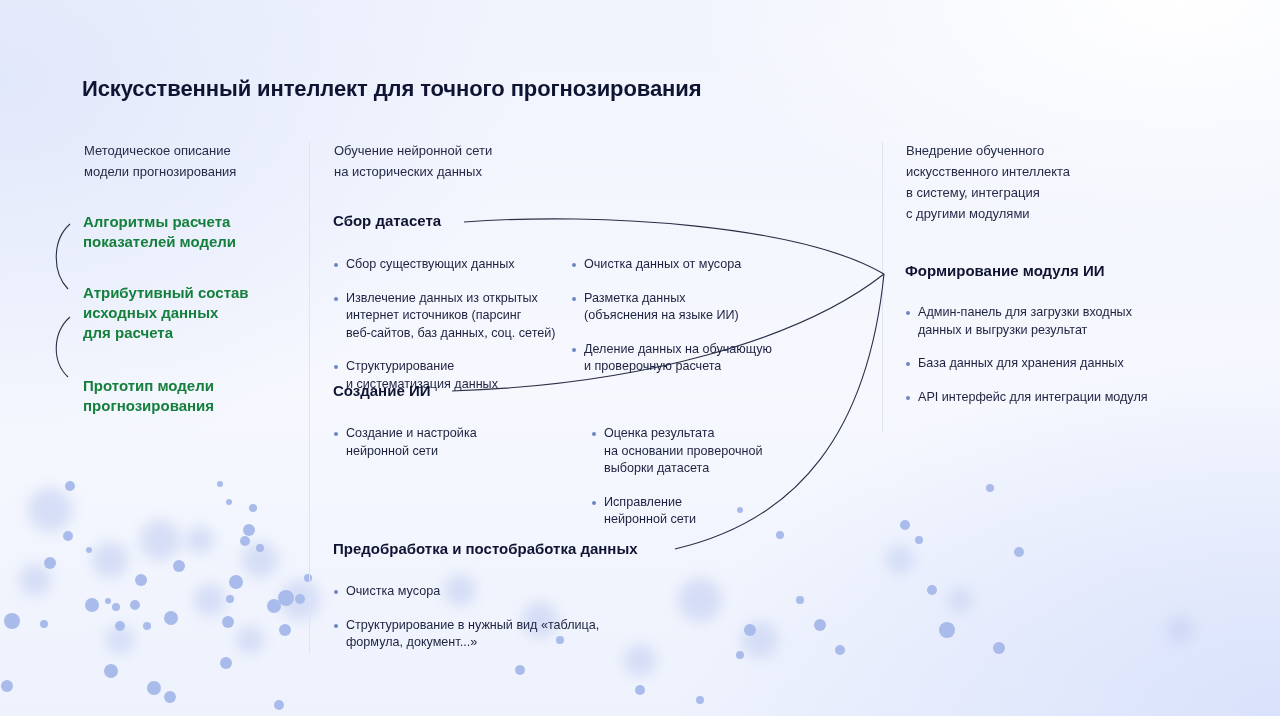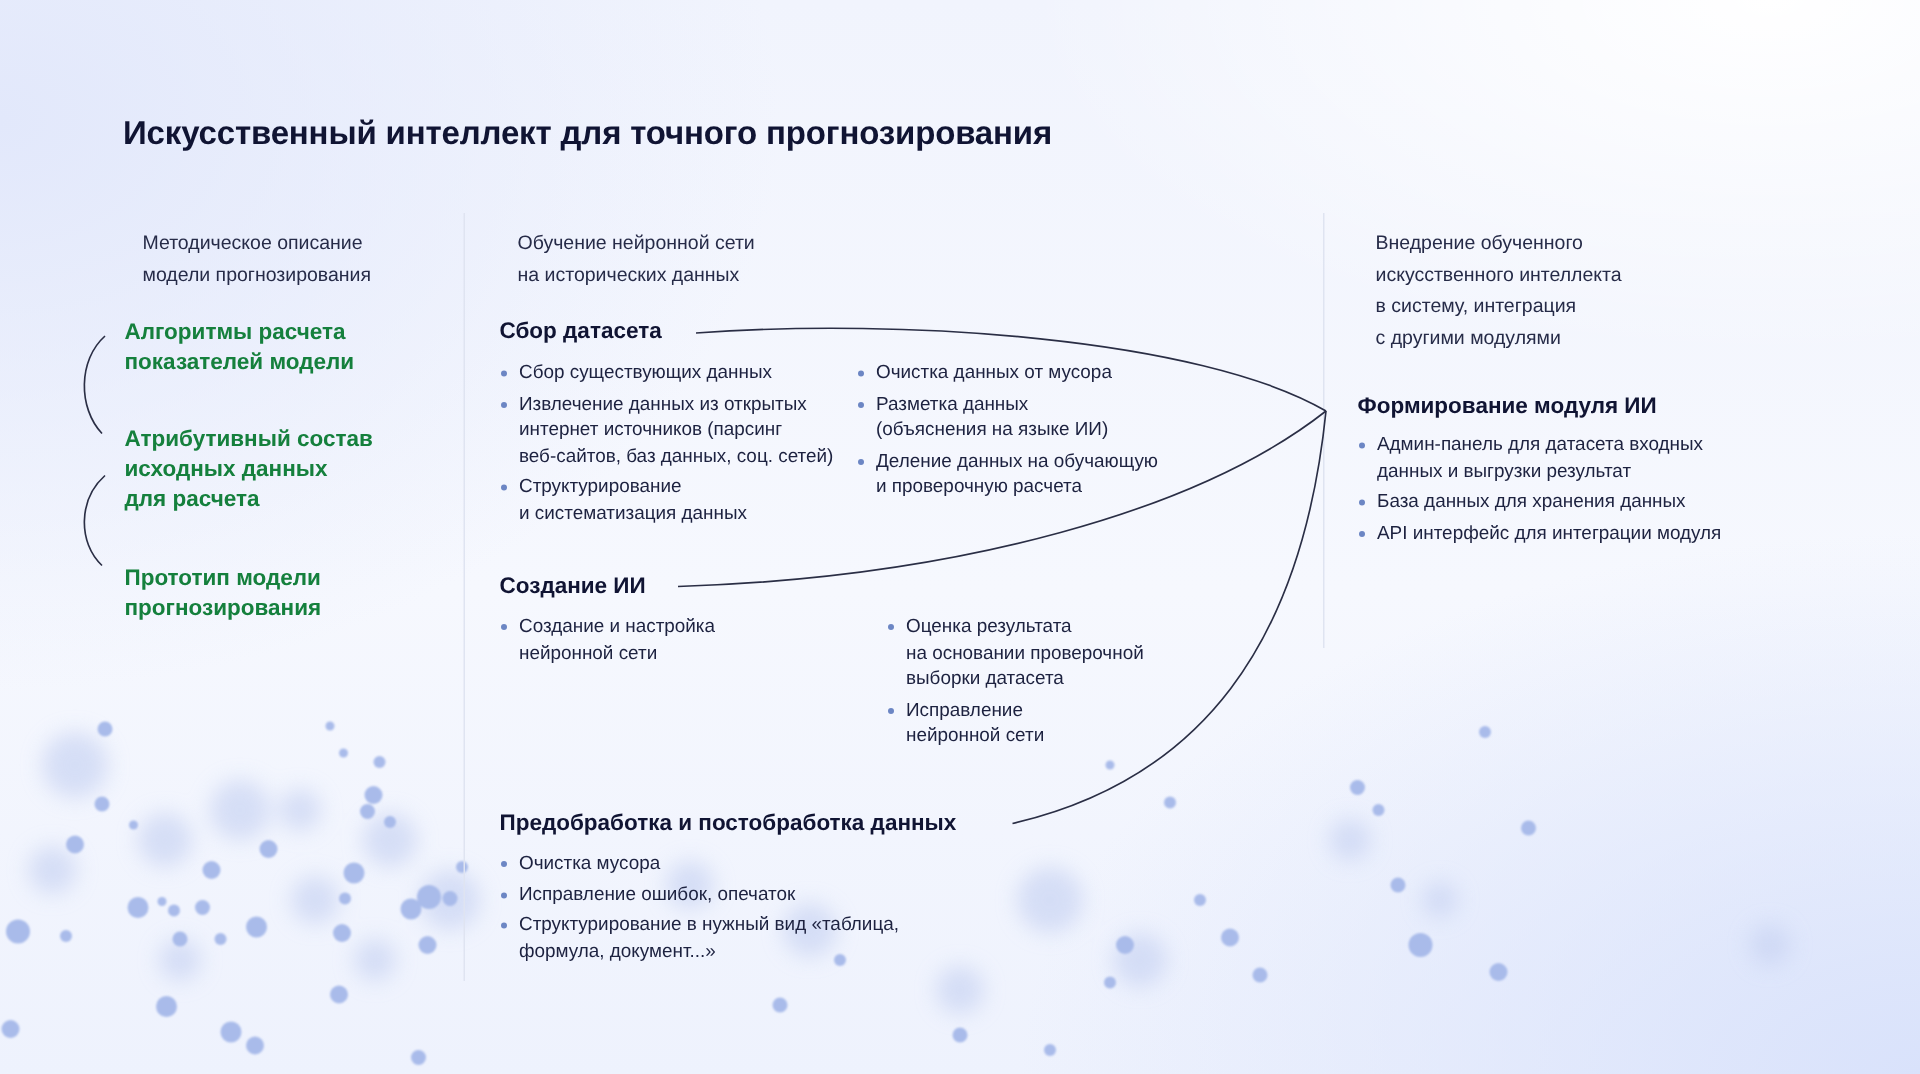--- a/index.html
+++ b/index.html
@@ -11,26 +11,26 @@
       radial-gradient(ellipse 520px 380px at 0px 80px, #e2e8fb 0%, rgba(226,232,251,0) 100%),
       radial-gradient(ellipse 600px 360px at 1280px 716px, #d9e2fb 0%, rgba(217,226,251,0) 100%),
       radial-gradient(ellipse 500px 240px at 1180px 0px, #ffffff 0%, rgba(255,255,255,0) 100%),
       linear-gradient(180deg, #f1f4fd 0%, #f6f8fe 55%, #eef2fd 100%);
   }
   .bubbles { position:absolute; left:0; top:0; width:1280px; height:716px; pointer-events:none; }
   .title {
     position:absolute; left:82px; top:76px; margin:0;
     font-size:22px; font-weight:700; letter-spacing:-0.1px; color:#101433;
   }
-  .col-intro { position:absolute; font-size:13px; line-height:21px; color:#262b48; margin:12px; }
+  .col-intro { position:absolute; font-size:13px; line-height:21px; color:#262b48; margin:1px; }
   .divider { position:absolute; width:1px; background:#dfe4f1; }
   .left-item { position:absolute; left:83px; font-size:15px; font-weight:700; line-height:20px; color:#15803d; width:220px; }
   .section-title { position:absolute; font-size:15px; font-weight:700; color:#101433; margin:0; white-space:nowrap; }
   ul.bl { position:absolute; list-style:none; margin:0; padding:0; font-size:12.6px; line-height:17.5px; color:#1d2240; }
-  ul.bl li { position:relative; padding-left:13px; margin-bottom:3px; }
+  ul.bl li { position:relative; padding-left:13px; margin-bottom:3px;margin-top:16px; }
   ul.bl li .dot { position:absolute; left:1px; top:7px; width:4px; height:4px; border-radius:50%; background:#6c86c4; }
   svg.lines { position:absolute; left:0; top:0; width:1280px; height:716px; pointer-events:none; }
 </style>
 </head>
 <body>
 
 <svg class="bubbles" viewBox="0 0 1280 716">
   <defs>
     <filter id="blur6">
         <feGaussianBlur stdDeviation="7"></feGaussianBlur>
@@ -167,28 +167,27 @@
   <li><span class="dot"></span><span>Создание и настройка</span><br><span>нейронной сети</span></li>
 </ul>
 <ul class="bl" style="left:591px; top:409px; width:240px;">
   <li><span class="dot"></span><span>Оценка результата</span><br><span>на основании проверочной</span><br><span>выборки датасета</span></li>
   <li><span class="dot"></span><span>Исправление</span><br><span>нейронной сети</span></li>
 </ul>
 
 <h3 class="section-title" style="left:333px; top:540px;">Предобработка и постобработка данных</h3>
 <ul class="bl" style="left:333px; top:567px; width:330px;">
   <li><span class="dot"></span><span>Очистка мусора</span></li>
-  <li><span class="dot"></span><span>Исправление ошибок, опечаток</span></li>
   <li><span class="dot"></span><span>Структурирование в нужный вид «таблица,</span><br><span>формула, документ...»</span></li>
 </ul>
 
 <p class="col-intro" style="left:905px; top:139px;">
   <span>Внедрение обученного</span><br>
   <span>искусственного интеллекта</span><br>
   <span>в систему, интеграция</span><br>
   <span>с другими модулями</span>
 </p>
 <h3 class="section-title" style="left:905px; top:262px;">Формирование модуля ИИ</h3>
 <ul class="bl" style="left:905px; top:288px; width:300px;">
-  <li><span class="dot"></span><span>Админ-панель для датасета входных</span><br><span>данных и выгрузки результат</span></li>
+  <li><span class="dot"></span><span>Админ-панель для загрузки входных</span><br><span>данных и выгрузки результат</span></li>
   <li><span class="dot"></span><span>База данных для хранения данных</span></li>
   <li><span class="dot"></span><span>API интерфейс для интеграции модуля</span></li>
 </ul>
 
 </body></html>

